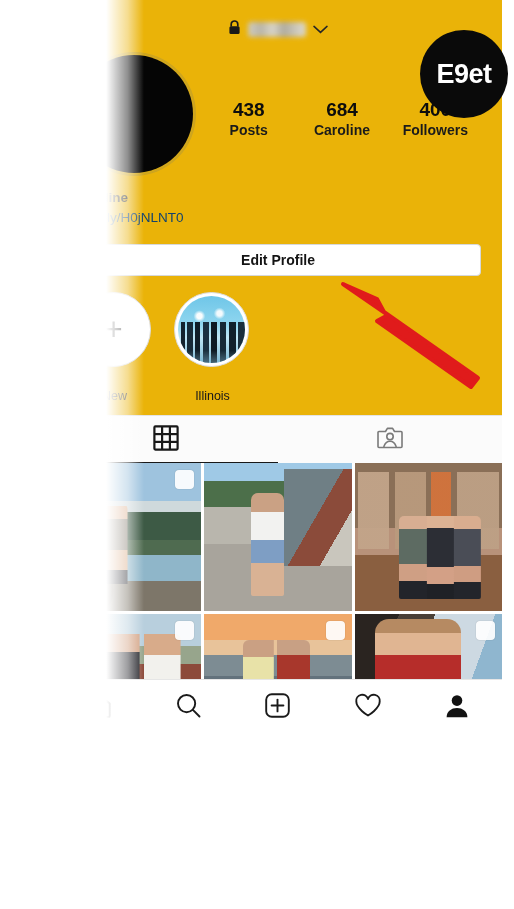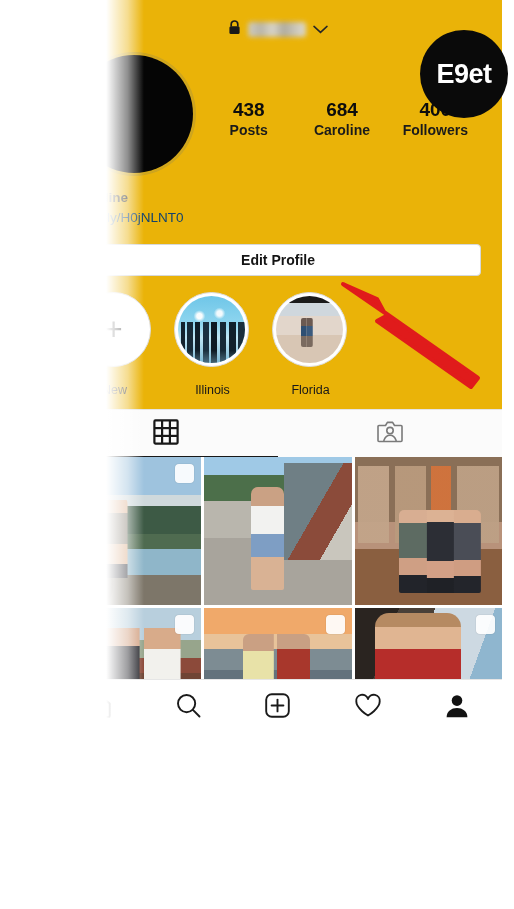--- a/index.html
+++ b/index.html
@@ -170,21 +170,21 @@
     position: relative;
   }
   .hl-inner {
     width: 67px; height: 67px;
     border-radius: 50%;
     overflow: hidden;
     position: relative;
   }
   .hl-plus { font-size: 31px; color: #2a2a2a; font-weight: 300; line-height: 1; }
   .hl-label {
-    margin-top: 16px;
+    margin-top: 22px;
     font-size: 12.5px;
     color: #17171a;
   }
 
   
   .art-illinois {
     position: absolute; inset: 0;
     background:
       radial-gradient(circle at 32% 30%, rgba(255,255,255,.95) 0 4%, rgba(255,255,255,0) 9%),
       radial-gradient(circle at 62% 26%, rgba(255,255,255,.9) 0 4%, rgba(255,255,255,0) 9%),
@@ -593,28 +593,20 @@
 
       <div class="hl">
         <div class="hl-ring">
           <div class="hl-inner">
             <div class="art-illinois"></div>
           </div>
         </div>
         <div class="hl-label">Illinois</div>
       </div>
 
-      <div class="hl">
-        <div class="hl-ring">
-          <div class="hl-inner">
-            <div class="art-florida"></div>
-          </div>
-        </div>
-        <div class="hl-label">Florida</div>
-      </div>
 
     </div>
 
     <div class="tabs">
       <div class="tab active">
         <span>
           <svg width="26" height="26" viewBox="0 0 26 26">
             <rect x="1.4" y="1.4" width="23.2" height="23.2" rx="1" fill="none" stroke="#181818" stroke-width="2.2"></rect>
             <line x1="9.1" y1="1.4" x2="9.1" y2="24.6" stroke="#181818" stroke-width="2.2"></line>
             <line x1="16.9" y1="1.4" x2="16.9" y2="24.6" stroke="#181818" stroke-width="2.2"></line>

